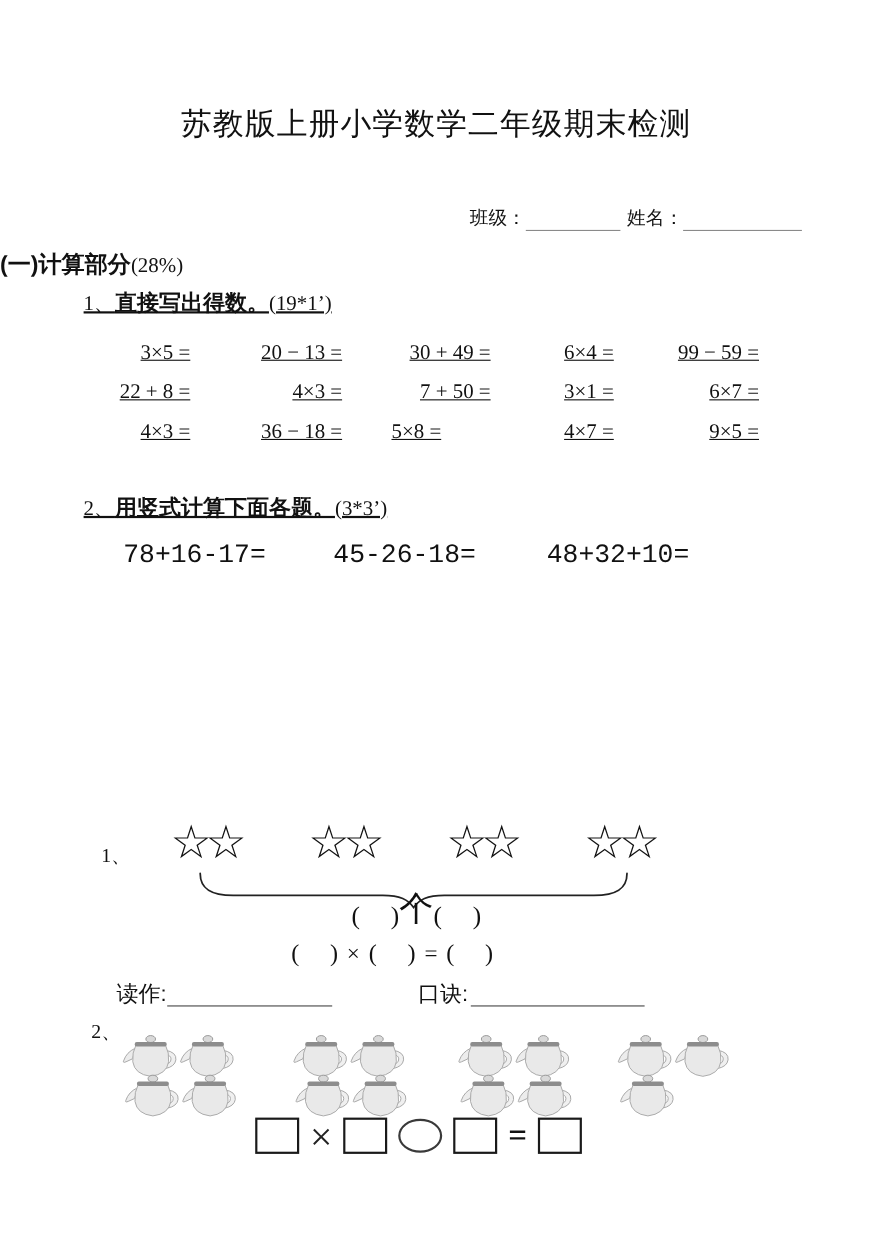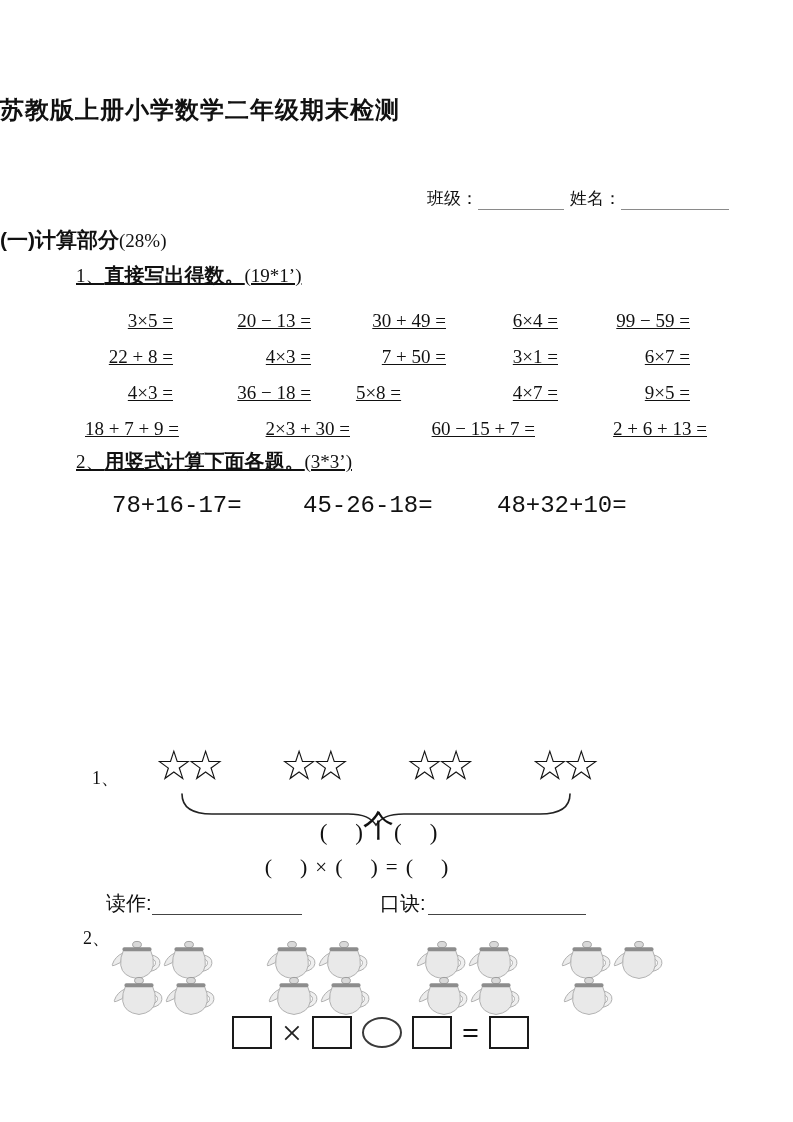--- a/index.html
+++ b/index.html
@@ -3,22 +3,22 @@
 <meta charset="utf-8">
 <style>
   html,body{margin:0;padding:0;background:#fff;}
   .page{
     position:relative;width:793px;height:1122px;background:#ffffff;
     font-family:"Liberation Sans",sans-serif;color:#111;overflow:hidden;
   }
   .abs{position:absolute;}
 
   
-  .exam-title{top:94px;left:0;width:100%;
-    font-size:24px;font-weight:bold;letter-spacing:1px;}
+  .exam-title{top:94px;left:0;width:100%;text-align:center;
+    font-size:28px;font-weight:normal;letter-spacing:1px;}
 
   
   .id-line{top:187px;left:427px;font-size:17px;white-space:nowrap;}
   .blank-line{display:inline-block;height:17px;border-bottom:1px solid #8a8a8a;vertical-align:bottom;}
   .id-line .b1{width:86px;margin-right:6px;}
   .id-line .b2{width:108px;}
 
   
   .sec-head{left:0;width:100%;font-size:21px;font-weight:bold;}
   .sec-head .pct{font-family:"Liberation Serif",serif;font-weight:normal;font-size:19px;}
@@ -115,26 +115,20 @@
         <span class="oral-cell" style="width: 112px;">3×1 =</span>
         <span class="oral-cell" style="width: 132px;">6×7 =</span>
       </div>
       <div class="oral-row">
         <span class="oral-cell" style="width: 88px;">4×3 =</span>
         <span class="oral-cell" style="width: 138px;">36 − 18 =</span>
         <span class="oral-cell" style="width: 135px; text-align: center;">5×8 =</span>
         <span class="oral-cell" style="width: 112px;">4×7 =</span>
         <span class="oral-cell" style="width: 132px;">9×5 =</span>
       </div>
-      <div class="oral-row">
-        <span class="oral-cell" style="width: 91px;">18 + 7 + 9 =</span>
-        <span class="oral-cell" style="width: 174px;">2×3 + 30 =</span>
-        <span class="oral-cell" style="width: 185px;">60 − 15 + 7 =</span>
-        <span class="oral-cell" style="width: 172px;">2 + 6 + 13 =</span>
-      </div>
     </div>
 
   <div class="abs q-label q2-label">
     <span class="num">2、</span><span>用竖式计算下面各题。</span><span class="score">(3*3’)</span>
   </div>
 
   <div class="abs vert-problems" id="vert-problems">
       <span class="vert-problem" style="left: 112px;">78+16-17=</span>
       <span class="vert-problem" style="left: 303px;">45-26-18=</span>
       <span class="vert-problem" style="left: 497px;">48+32+10=</span>

